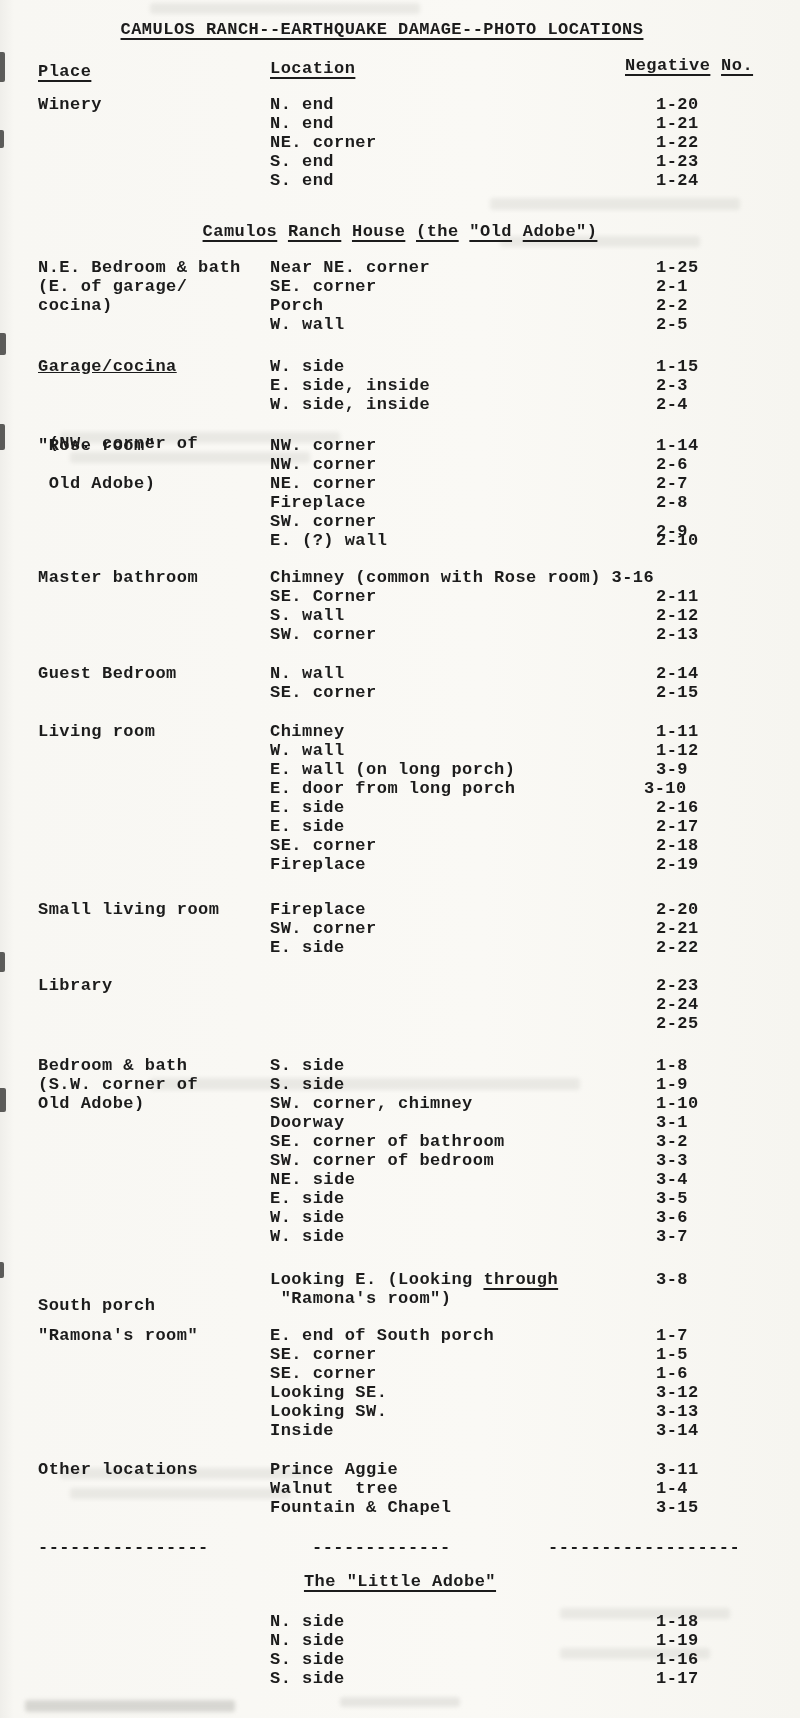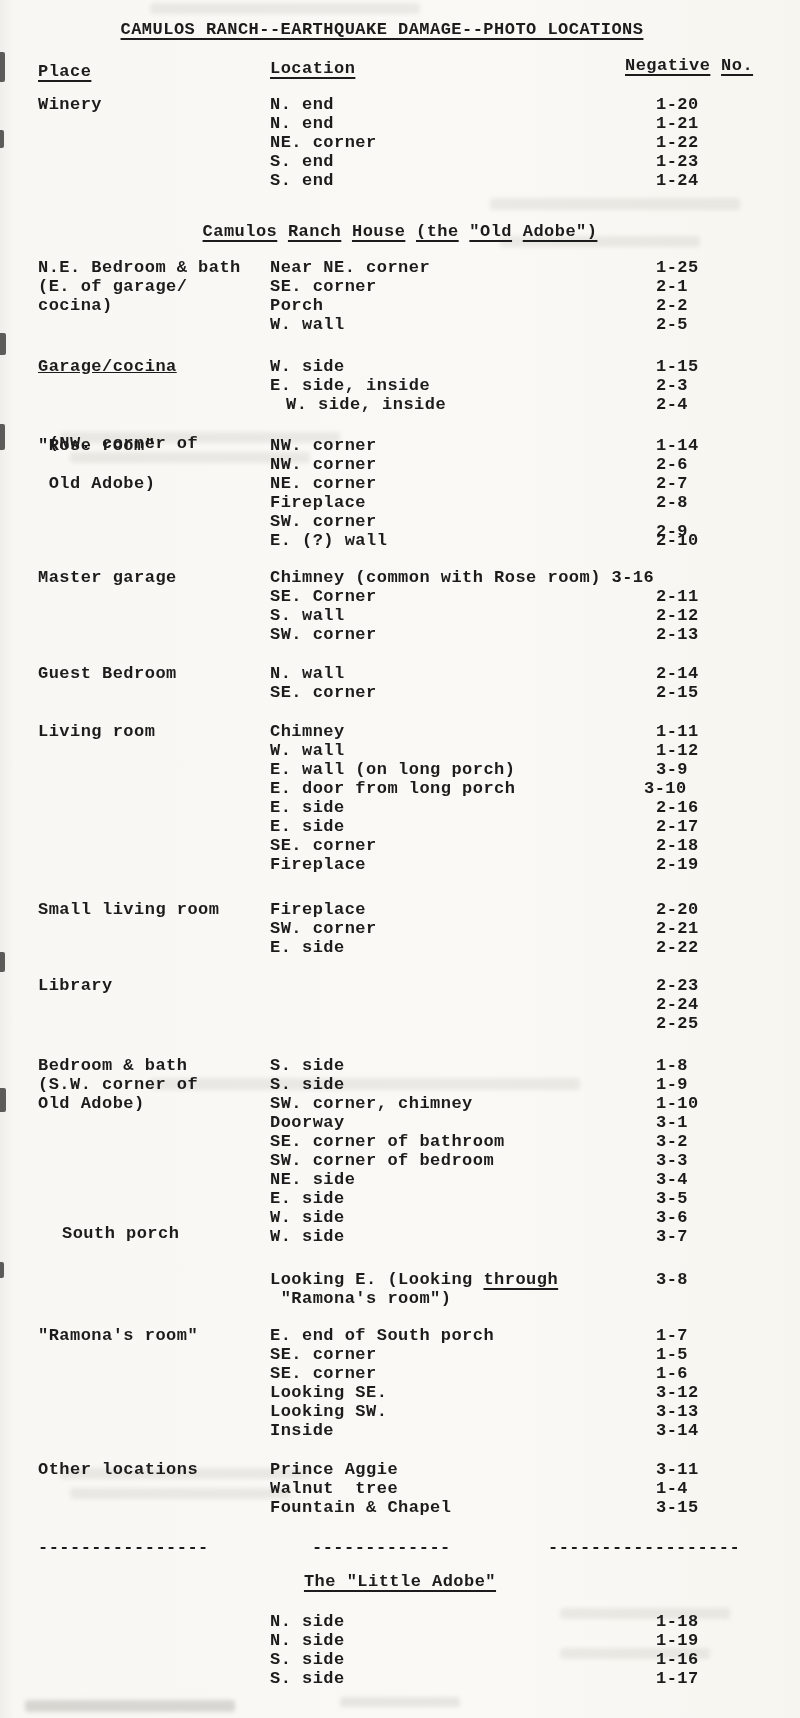--- a/index.html
+++ b/index.html
@@ -84,38 +84,38 @@
       <div class="abs num" style="left: 656px; top: 277px;">2-1</div>
       <div class="abs" style="left: 270px; top: 296px;">Porch</div>
       <div class="abs num" style="left: 656px; top: 296px;">2-2</div>
       <div class="abs" style="left: 270px; top: 315px;">W. wall</div>
       <div class="abs num" style="left: 656px; top: 315px;">2-5</div>
       <div class="abs" style="left: 38px; top: 357px; text-decoration: underline;">Garage/cocina</div>
       <div class="abs" style="left: 270px; top: 357px;">W. side</div>
       <div class="abs num" style="left: 656px; top: 357px;">1-15</div>
       <div class="abs" style="left: 270px; top: 376px;">E. side, inside</div>
       <div class="abs num" style="left: 656px; top: 376px;">2-3</div>
-      <div class="abs" style="left: 270px; top: 395px; margin-left: 16px;">W. side, inside</div>
+      <div class="abs" style="left: 270px; top: 395px;">W. side, inside</div>
       <div class="abs num" style="left: 656px; top: 395px;">2-4</div>
       <div class="abs" style="left: 38px; top: 436px;">"Rose room"</div>
       <div class="abs" style="left: 38px; top: 434px;"> (NW. corner of</div>
       <div class="abs" style="left: 38px; top: 474px;"> Old Adobe)</div>
       <div class="abs" style="left: 270px; top: 436px;">NW. corner</div>
       <div class="abs num" style="left: 656px; top: 436px;">1-14</div>
       <div class="abs" style="left: 270px; top: 455px;">NW. corner</div>
       <div class="abs num" style="left: 656px; top: 455px;">2-6</div>
       <div class="abs" style="left: 270px; top: 474px;">NE. corner</div>
       <div class="abs num" style="left: 656px; top: 474px;">2-7</div>
       <div class="abs" style="left: 270px; top: 493px;">Fireplace</div>
       <div class="abs num" style="left: 656px; top: 493px;">2-8</div>
       <div class="abs" style="left: 270px; top: 512px;">SW. corner</div>
       <div class="abs num" style="left: 656px; top: 512px; margin-top: 10px;">2-9</div>
       <div class="abs" style="left: 270px; top: 531px;">E. (?) wall</div>
       <div class="abs num" style="left: 656px; top: 531px;">2-10</div>
-      <div class="abs" style="left: 38px; top: 568px;">Master garage</div>
+      <div class="abs" style="left: 38px; top: 568px;">Master bathroom</div>
       <div class="abs" style="left: 270px; top: 568px;">Chimney (common with Rose room)<span> 3-16</span></div>
       <div class="abs" style="left: 270px; top: 587px;">SE. Corner</div>
       <div class="abs num" style="left: 656px; top: 587px;">2-11</div>
       <div class="abs" style="left: 270px; top: 606px;">S. wall</div>
       <div class="abs num" style="left: 656px; top: 606px;">2-12</div>
       <div class="abs" style="left: 270px; top: 625px;">SW. corner</div>
       <div class="abs num" style="left: 656px; top: 625px;">2-13</div>
       <div class="abs" style="left: 38px; top: 664px;">Guest Bedroom</div>
       <div class="abs" style="left: 270px; top: 664px;">N. wall</div>
       <div class="abs num" style="left: 656px; top: 664px;">2-14</div>
@@ -168,21 +168,21 @@
       <div class="abs" style="left: 270px; top: 1151px;">SW. corner of bedroom</div>
       <div class="abs num" style="left: 656px; top: 1151px;">3-3</div>
       <div class="abs" style="left: 270px; top: 1170px;">NE. side</div>
       <div class="abs num" style="left: 656px; top: 1170px;">3-4</div>
       <div class="abs" style="left: 270px; top: 1189px;">E. side</div>
       <div class="abs num" style="left: 656px; top: 1189px;">3-5</div>
       <div class="abs" style="left: 270px; top: 1208px;">W. side</div>
       <div class="abs num" style="left: 656px; top: 1208px;">3-6</div>
       <div class="abs" style="left: 270px; top: 1227px;">W. side</div>
       <div class="abs num" style="left: 656px; top: 1227px;">3-7</div>
-      <div class="abs" style="left: 38px; top: 1224px; margin-left: 24px;">South porch</div>
+      <div class="abs" style="left: 38px; top: 1296px;">South porch</div>
       <div class="abs" style="left: 270px; top: 1270px;">Looking E. (Looking <span class="u">through</span></div>
       <div class="abs num" style="left: 656px; top: 1270px;">3-8</div>
       <div class="abs" style="left: 270px; top: 1289px;"> "Ramona's room")</div>
       <div class="abs" style="left: 38px; top: 1326px;">"Ramona's room"</div>
       <div class="abs" style="left: 270px; top: 1326px;">E. end of South porch</div>
       <div class="abs num" style="left: 656px; top: 1326px;">1-7</div>
       <div class="abs" style="left: 270px; top: 1345px;">SE. corner</div>
       <div class="abs num" style="left: 656px; top: 1345px;">1-5</div>
       <div class="abs" style="left: 270px; top: 1364px;">SE. corner</div>
       <div class="abs num" style="left: 656px; top: 1364px;">1-6</div>

